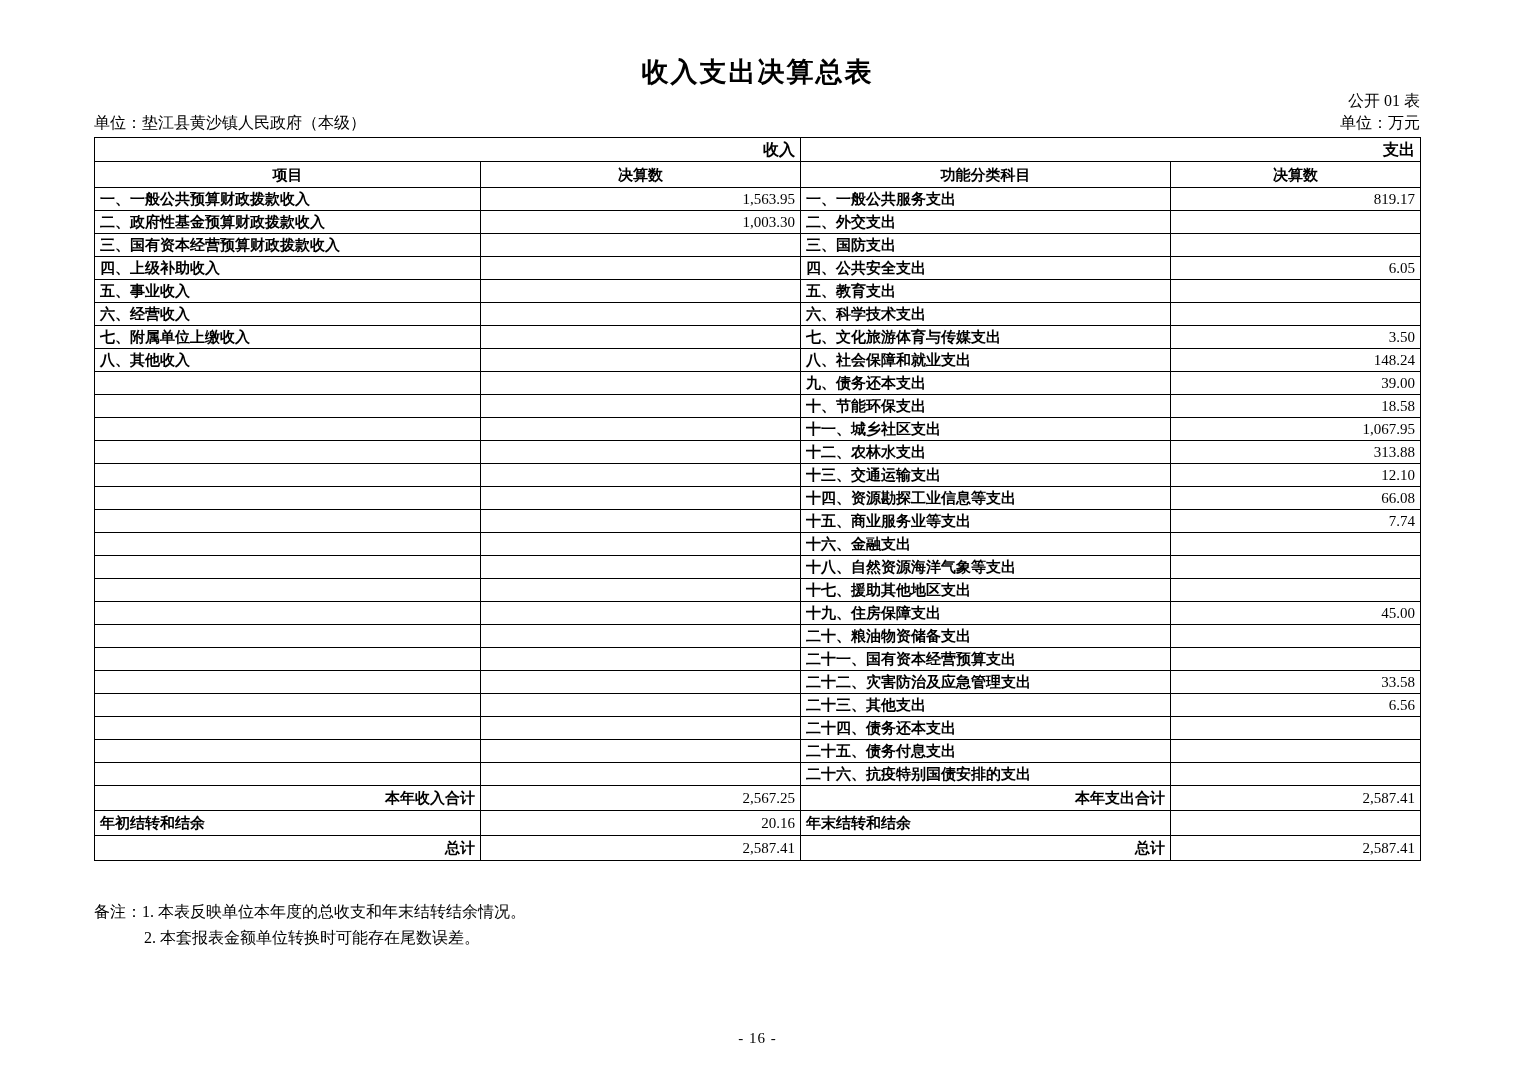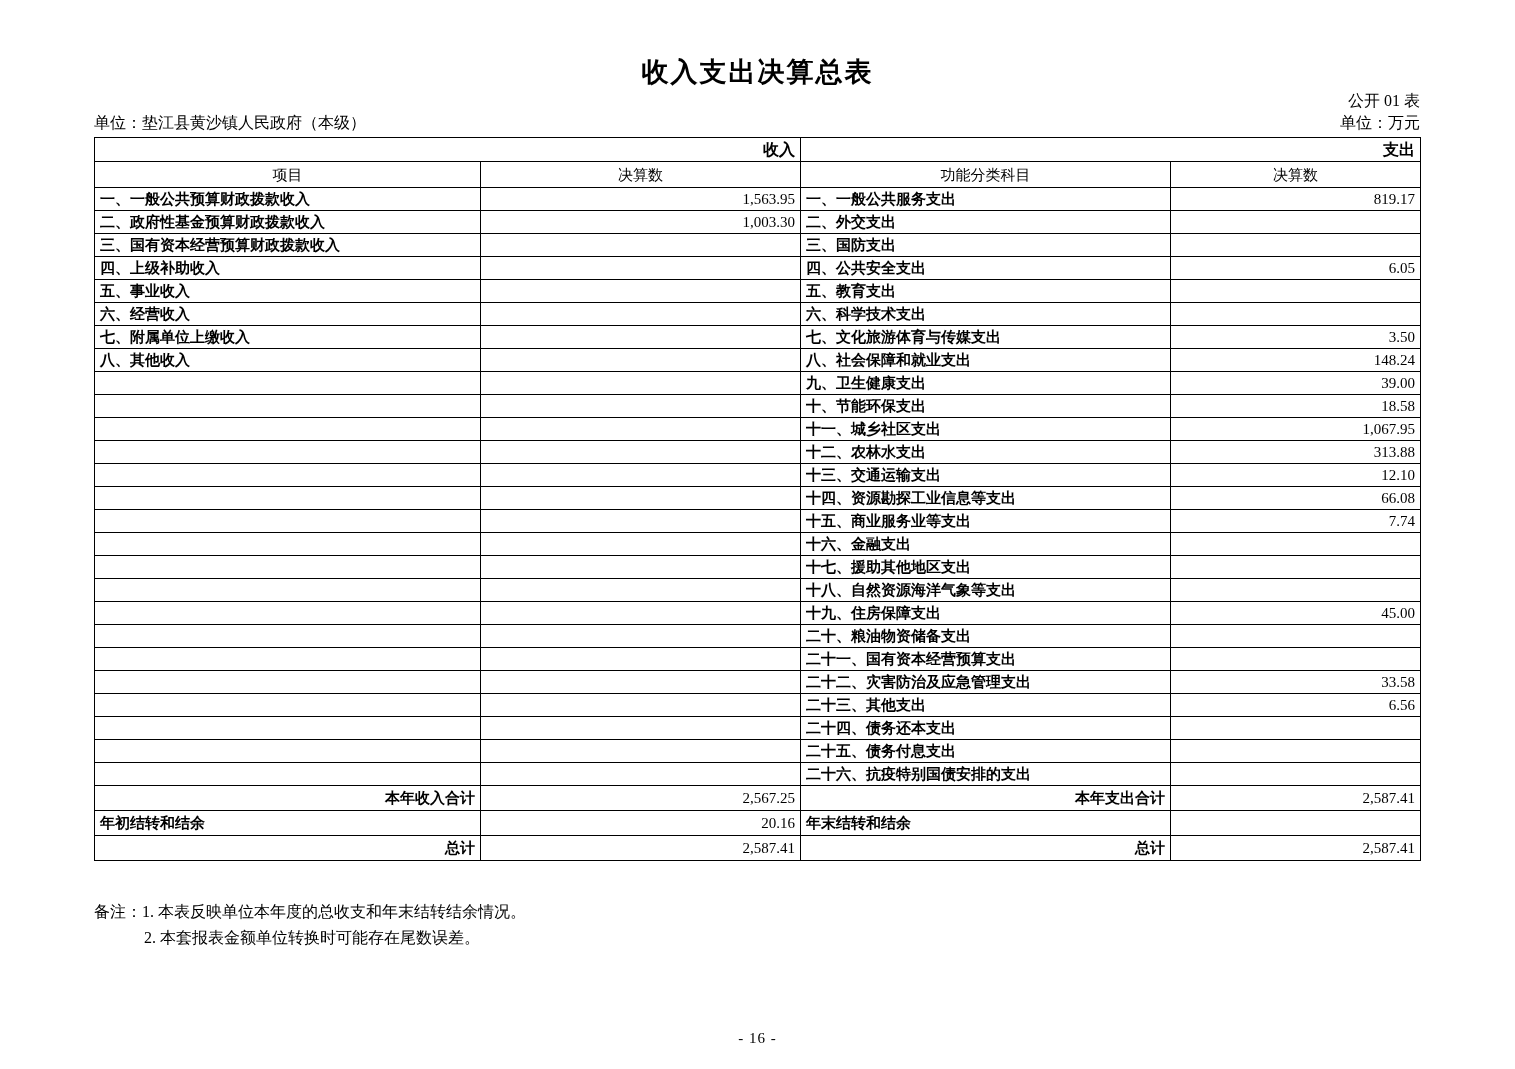--- a/index.html
+++ b/index.html
@@ -46,21 +46,21 @@
     height: 23px;
     line-height: 22px;
     overflow: hidden;
     white-space: nowrap;
   }
   col.c1 { width: 386px; }
   col.c2 { width: 320px; }
   col.c3 { width: 370px; }
   col.c4 { width: 250px; }
   td.sec { text-align: right; font-weight: bold; font-size: 16px; height: 24px; }
-  td.colhead { text-align: center; font-weight: normal; height: 26px; margin-left: 48px; }
+  td.colhead { text-align: center; font-weight: bold; height: 26px; margin-left: 48px; }
   td.label { text-align: left; font-weight: bold; }
   td.value { text-align: right; font-weight: normal; }
   td.center { text-align: right; }
   tr.summary td { height: 25px; }
   .notes { margin-top: 38px; font-size: 16px; }
   .note-line { line-height: 26px; }
   .note-line.indent { padding-left: 50px; }
   .page-number {
     position: absolute;
     left: 0; right: 0;
@@ -150,21 +150,21 @@
           </tr>
           <tr>
             <td class="label">八、其他收入</td>
             <td class="value"></td>
             <td class="label">八、社会保障和就业支出</td>
             <td class="value">148.24</td>
           </tr>
           <tr>
             <td class="label"></td>
             <td class="value"></td>
-            <td class="label">九、卫生健康支出</td>
+            <td class="label">九、债务还本支出</td>
             <td class="value">39.00</td>
           </tr>
           <tr>
             <td class="label"></td>
             <td class="value"></td>
             <td class="label">十、节能环保支出</td>
             <td class="value">18.58</td>
           </tr>
           <tr>
             <td class="label"></td>
@@ -198,27 +198,27 @@
           </tr>
           <tr>
             <td class="label"></td>
             <td class="value"></td>
             <td class="label">十六、金融支出</td>
             <td class="value"></td>
           </tr>
           <tr>
             <td class="label"></td>
             <td class="value"></td>
+            <td class="label">十八、自然资源海洋气象等支出</td>
+            <td class="value"></td>
+          </tr>
+          <tr>
+            <td class="label"></td>
+            <td class="value"></td>
             <td class="label">十七、援助其他地区支出</td>
-            <td class="value"></td>
-          </tr>
-          <tr>
-            <td class="label"></td>
-            <td class="value"></td>
-            <td class="label">十八、自然资源海洋气象等支出</td>
             <td class="value"></td>
           </tr>
           <tr>
             <td class="label"></td>
             <td class="value"></td>
             <td class="label">十九、住房保障支出</td>
             <td class="value">45.00</td>
           </tr>
           <tr>
             <td class="label"></td>

